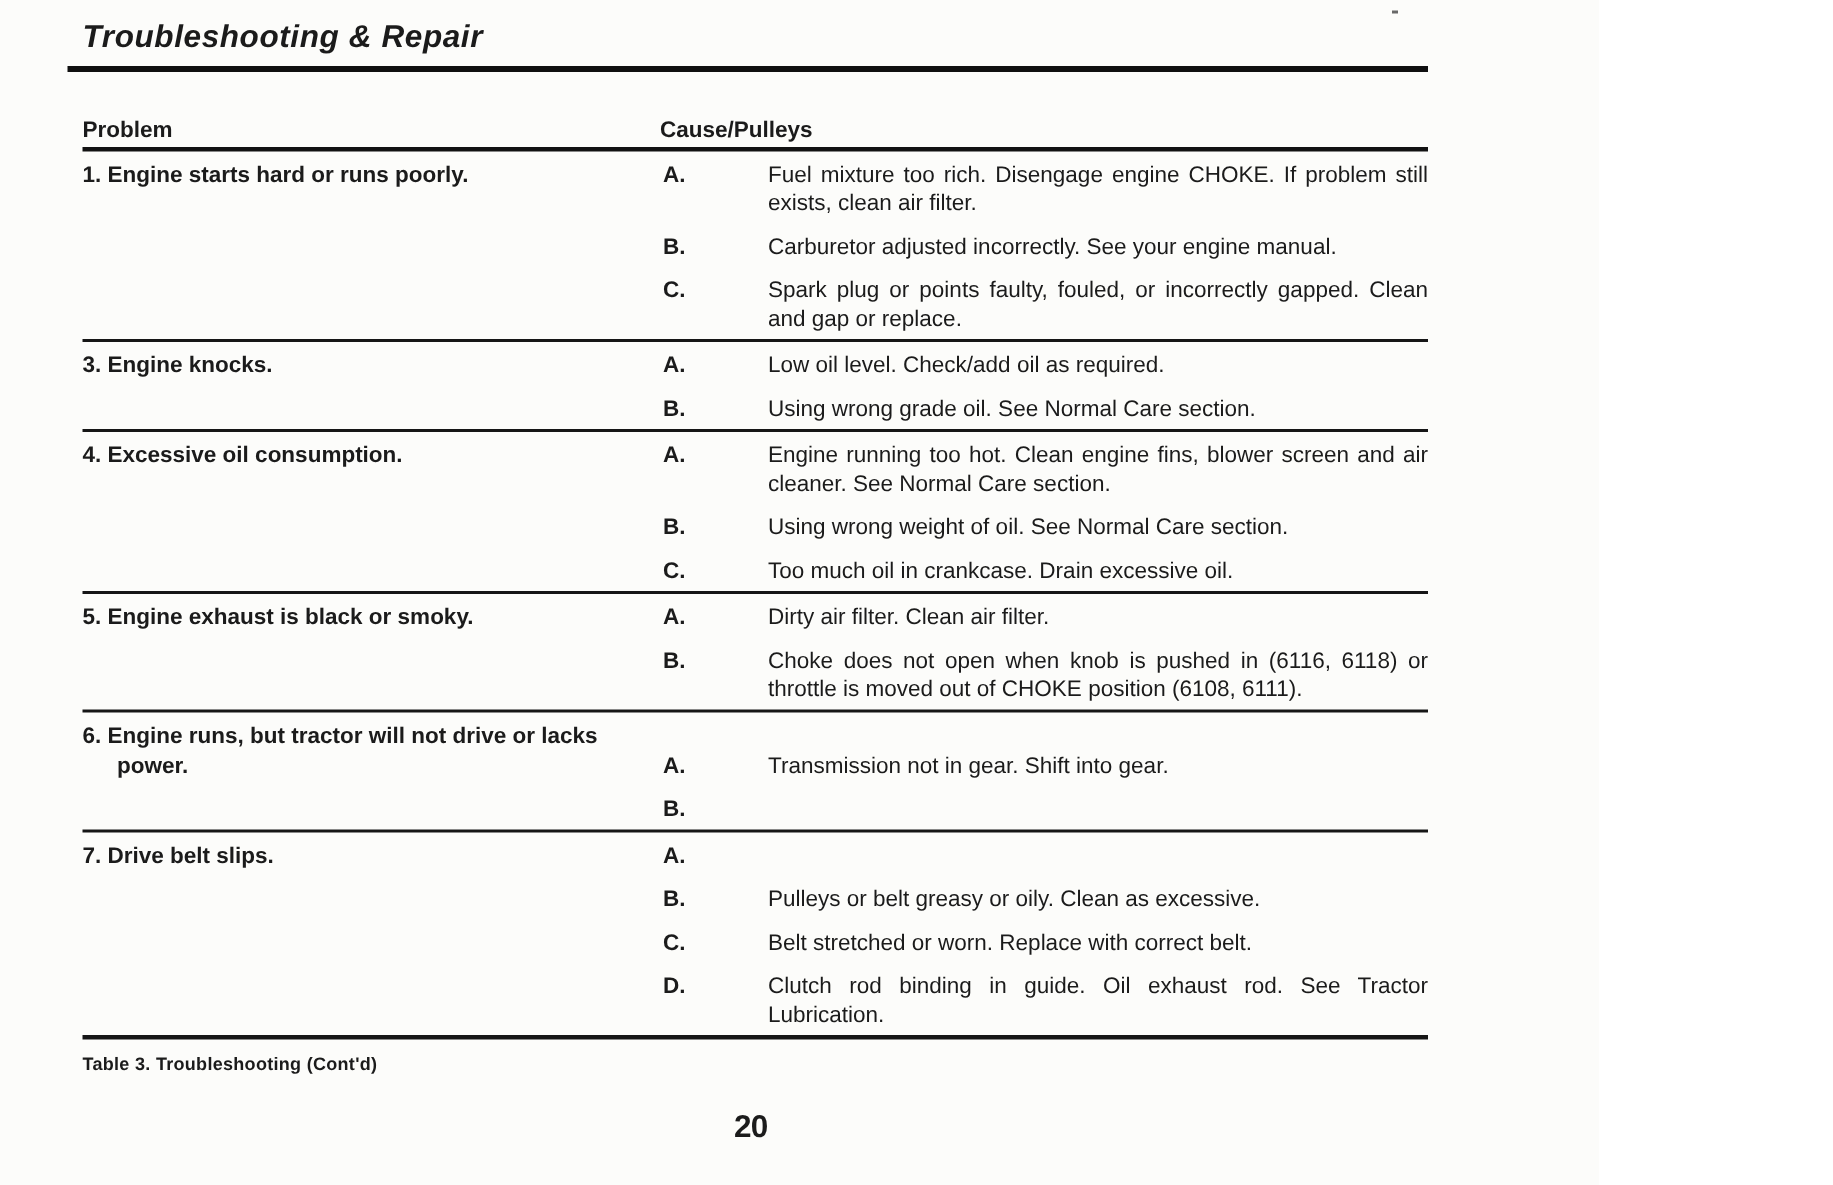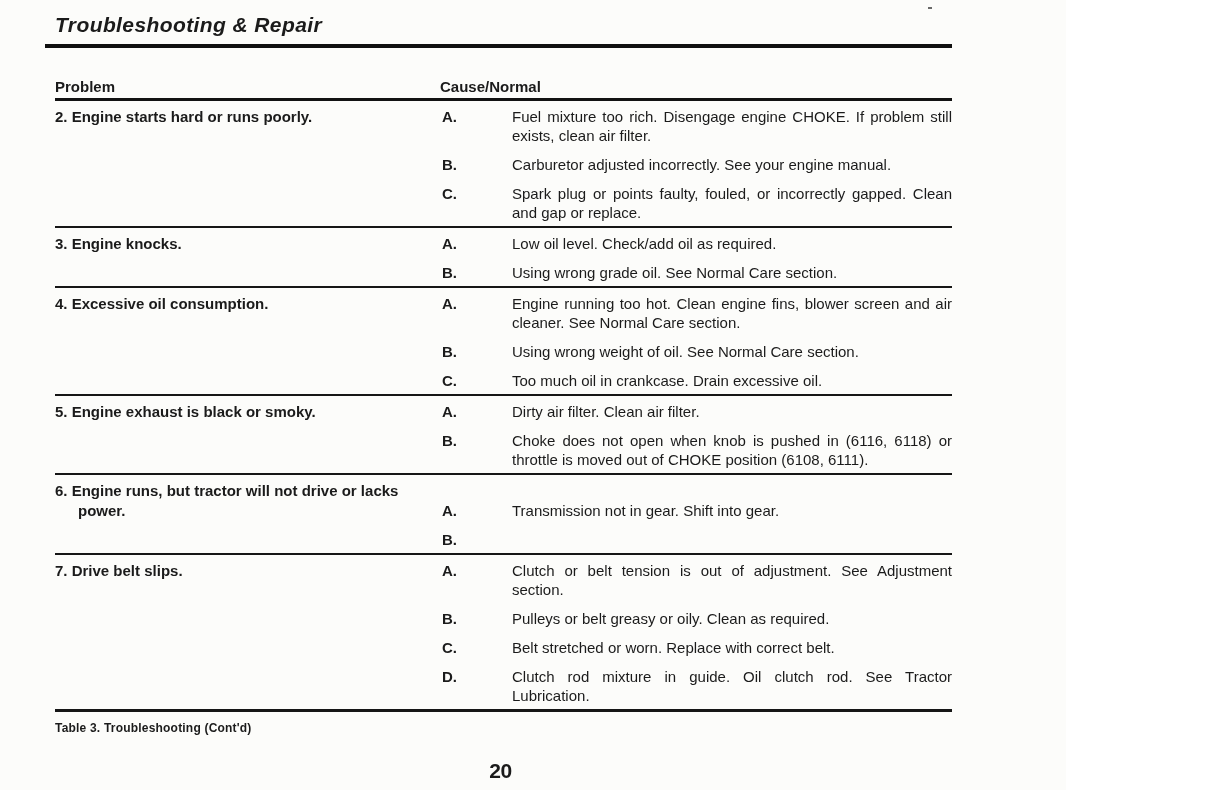--- a/index.html
+++ b/index.html
@@ -115,25 +115,25 @@
 <body>
 
 <div class="page">
   <div class="content">
 
     <h1 class="doc-title">Troubleshooting &amp; Repair</h1>
     <div class="top-rule"></div>
 
     <div class="thead">
       <div class="th">Problem</div>
-      <div class="th">Cause/Normal</div>
-    </div>
-
-    <div class="trow">
-      <div class="problem-cell">2. Engine starts hard or runs poorly.</div>
+      <div class="th">Cause/Pulleys</div>
+    </div>
+
+    <div class="trow">
+      <div class="problem-cell">1. Engine starts hard or runs poorly.</div>
       <div class="causes">
         <div class="cause">
           <span class="letter">A.</span>
           <span class="cause-text">Fuel mixture too rich. Disengage engine CHOKE. If problem still exists, clean air filter.</span>
         </div>
         <div class="cause">
           <span class="letter">B.</span>
           <span class="cause-text">Carburetor adjusted incorrectly. See your engine manual.</span>
         </div>
         <div class="cause">
@@ -200,33 +200,32 @@
           <span class="letter">B.</span>
         </div>
       </div>
     </div>
 
     <div class="trow last">
       <div class="problem-cell">7. Drive belt slips.</div>
       <div class="causes">
         <div class="cause">
           <span class="letter">A.</span>
-          <span class="cause-text">Clutch or belt tension is out of adjustment. See Adjustment section.</span>
-        </div>
-        <div class="cause">
-          <span class="letter">B.</span>
-          <span class="cause-text">Pulleys or belt greasy or oily. Clean as required.</span>
+        </div>
+        <div class="cause">
+          <span class="letter">B.</span>
+          <span class="cause-text">Pulleys or belt greasy or oily. Clean as excessive.</span>
         </div>
         <div class="cause">
           <span class="letter">C.</span>
           <span class="cause-text">Belt stretched or worn. Replace with correct belt.</span>
         </div>
         <div class="cause">
           <span class="letter">D.</span>
-          <span class="cause-text">Clutch rod mixture in guide. Oil clutch rod. See Tractor Lubrication.</span>
+          <span class="cause-text">Clutch rod binding in guide. Oil exhaust rod. See Tractor Lubrication.</span>
         </div>
       </div>
     </div>
 
     <div class="caption">Table 3. Troubleshooting (Cont'd)</div>
     <div class="page-num">20</div>
   </div>
 
   <div class="scan-edge"></div>
   <div class="scan-speck"></div>

